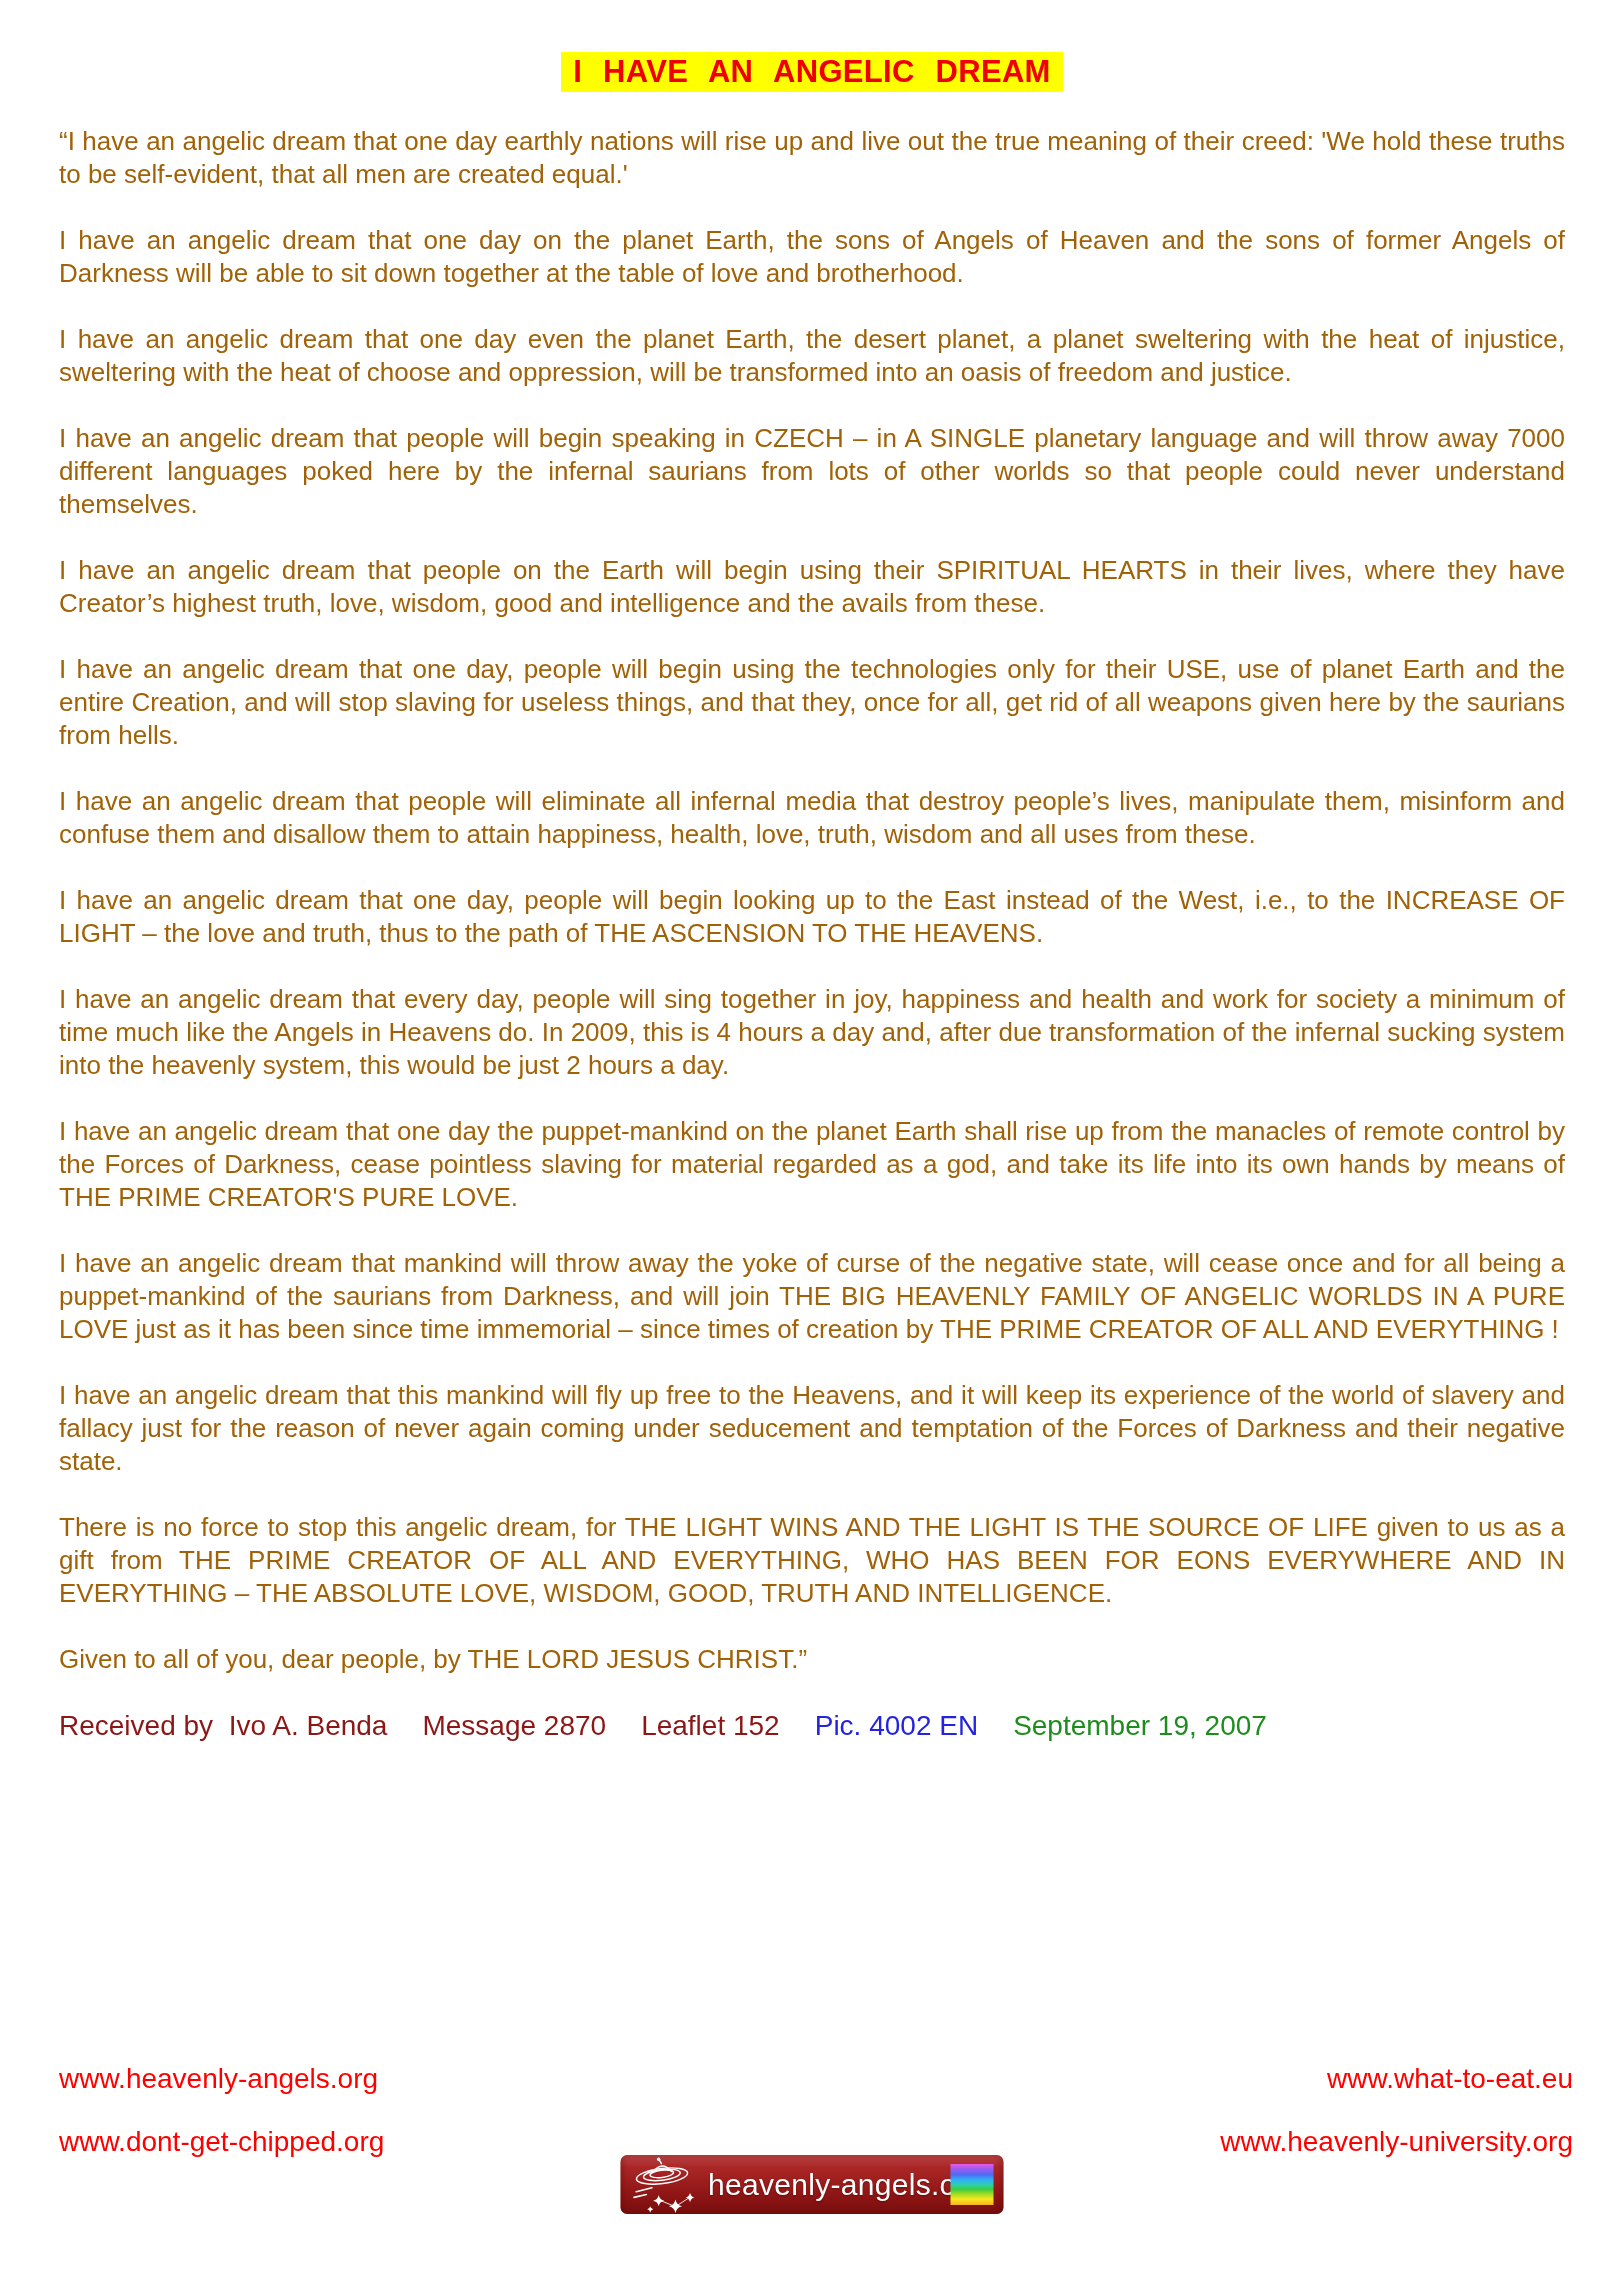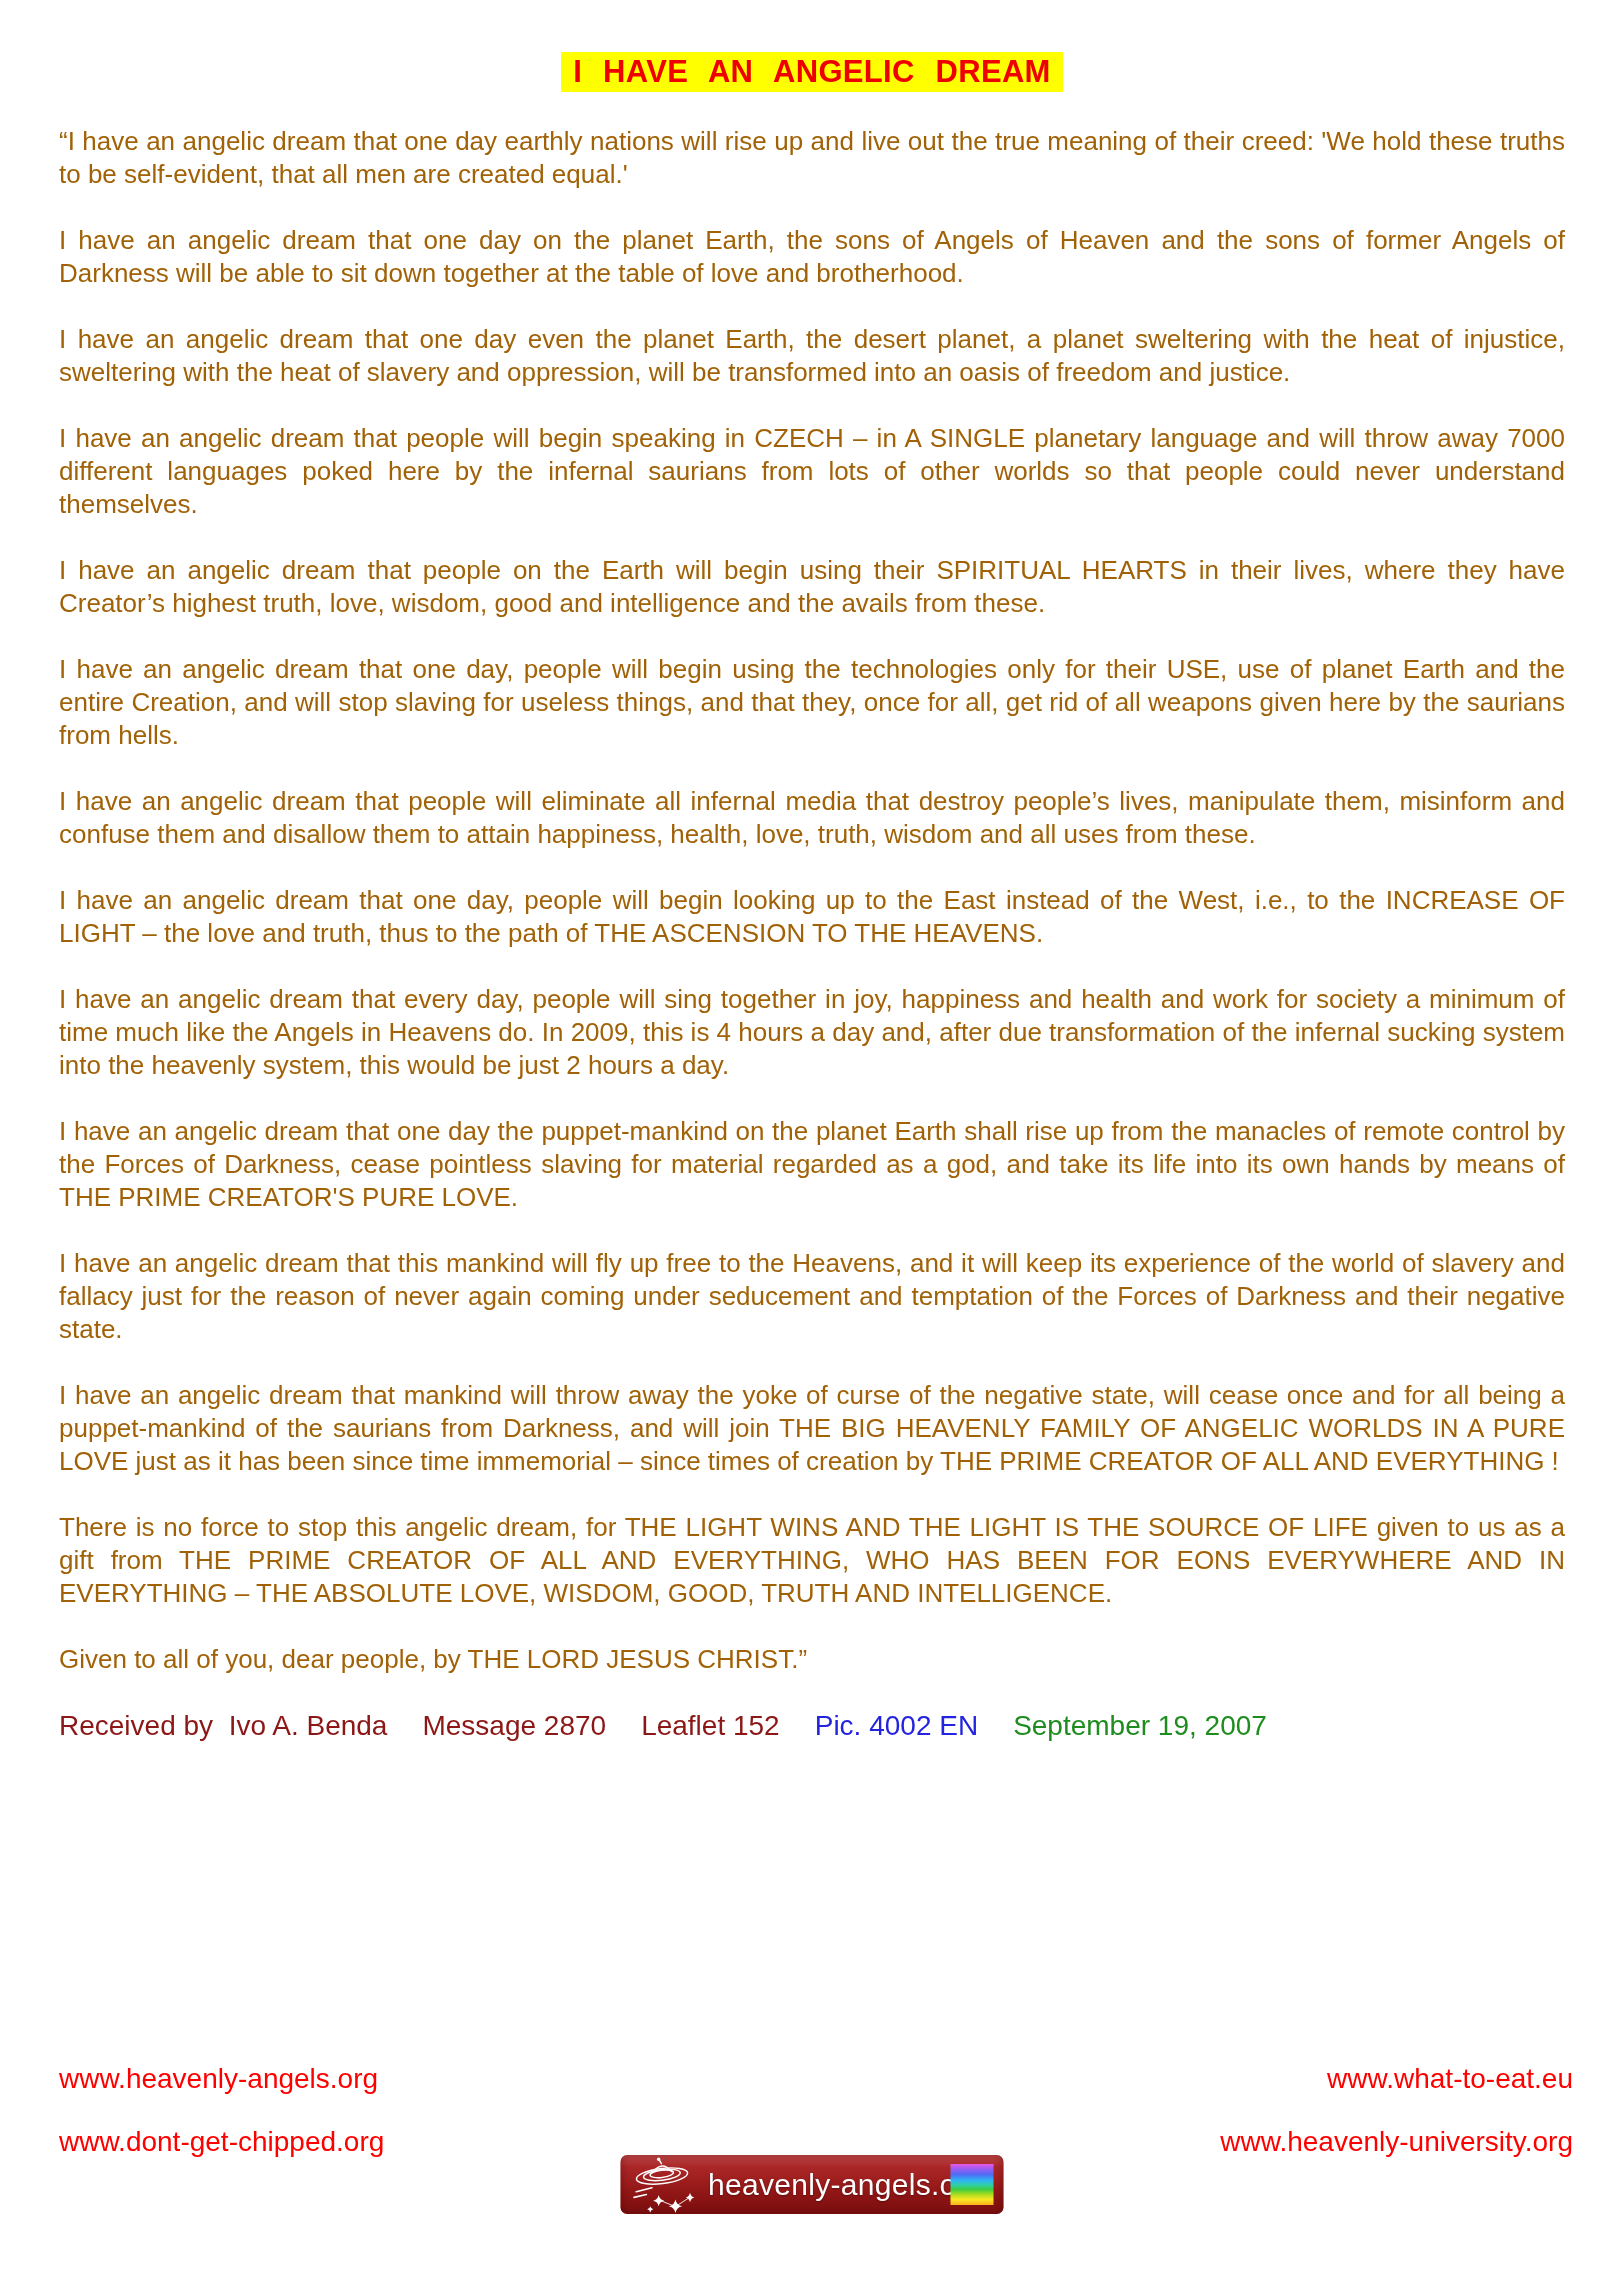--- a/index.html
+++ b/index.html
@@ -92,30 +92,30 @@
 
 <div class="page">
 
   <div class="title-row">
     <span class="title">I  HAVE  AN  ANGELIC  DREAM</span>
   </div>
 
   <div class="content">
     <p>“I have an angelic dream that one day earthly nations will rise up and live out the true meaning of their creed: 'We hold these truths to be self-evident, that all men are created equal.'</p>
     <p>I have an angelic dream that one day on the planet Earth, the sons of Angels of Heaven and the sons of former Angels of Darkness will be able to sit down together at the table of love and brotherhood.</p>
-    <p>I have an angelic dream that one day even the planet Earth, the desert planet, a planet sweltering with the heat of injustice, sweltering with the heat of slavery and oppression, will be transformed into an oasis of freedom and justice.</p>
+    <p>I have an angelic dream that one day even the planet Earth, the desert planet, a planet sweltering with the heat of injustice, sweltering with the heat of choose and oppression, will be transformed into an oasis of freedom and justice.</p>
     <p>I have an angelic dream that people will begin speaking in CZECH – in A SINGLE planetary language and will throw away 7000 different languages poked here by the infernal saurians from lots of other worlds so that people could never understand themselves.</p>
     <p>I have an angelic dream that people on the Earth will begin using their SPIRITUAL HEARTS in their lives, where they have Creator’s highest truth, love, wisdom, good and intelligence and the avails from these.</p>
     <p>I have an angelic dream that one day, people will begin using the technologies only for their USE, use of planet Earth and the entire Creation, and will stop slaving for useless things, and that they, once for all, get rid of all weapons given here by the saurians from hells.</p>
     <p>I have an angelic dream that people will eliminate all infernal media that destroy people’s lives, manipulate them, misinform and confuse them and disallow them to attain happiness, health, love, truth, wisdom and all uses from these.</p>
     <p>I have an angelic dream that one day, people will begin looking up to the East instead of the West, i.e., to the INCREASE OF LIGHT – the love and truth, thus to the path of THE ASCENSION TO THE HEAVENS.</p>
     <p>I have an angelic dream that every day, people will sing together in joy, happiness and health and work for society a minimum of time much like the Angels in Heavens do. In 2009, this is 4 hours a day and, after due transformation of the infernal sucking system into the heavenly system, this would be just 2 hours a day.</p>
     <p>I have an angelic dream that one day the puppet-mankind on the planet Earth shall rise up from the manacles of remote control by the Forces of Darkness, cease pointless slaving for material regarded as a god, and take its life into its own hands by means of THE PRIME CREATOR'S PURE LOVE.</p>
+    <p>I have an angelic dream that mankind will throw away the yoke of curse of the negative state, will cease once and for all being a puppet-mankind of the saurians from Darkness, and will join THE BIG HEAVENLY FAMILY OF ANGELIC WORLDS IN A PURE LOVE just as it has been since time immemorial – since times of creation by THE PRIME CREATOR OF ALL AND EVERYTHING !</p>
     <p>I have an angelic dream that this mankind will fly up free to the Heavens, and it will keep its experience of the world of slavery and fallacy just for the reason of never again coming under seducement and temptation of the Forces of Darkness and their negative state.</p>
-    <p>I have an angelic dream that mankind will throw away the yoke of curse of the negative state, will cease once and for all being a puppet-mankind of the saurians from Darkness, and will join THE BIG HEAVENLY FAMILY OF ANGELIC WORLDS IN A PURE LOVE just as it has been since time immemorial – since times of creation by THE PRIME CREATOR OF ALL AND EVERYTHING !</p>
     <p>There is no force to stop this angelic dream, for THE LIGHT WINS AND THE LIGHT IS THE SOURCE OF LIFE given to us as a gift from THE PRIME CREATOR OF ALL AND EVERYTHING, WHO HAS BEEN FOR EONS EVERYWHERE AND IN EVERYTHING – THE ABSOLUTE LOVE, WISDOM, GOOD, TRUTH AND INTELLIGENCE.</p>
     <p>Given to all of you, dear people, by THE LORD JESUS CHRIST.”</p>
 
     <div class="received">
       <span class="c-maroon">Received by &nbsp;Ivo A. Benda</span><span class="seg c-maroon">Message 2870</span><span class="seg c-maroon">Leaflet 152</span><span class="seg c-blue">Pic. 4002 EN</span><span class="seg c-green">September 19, 2007</span>
     </div>
   </div>
 
   <div class="footer-rows">
     <div class="frow">

